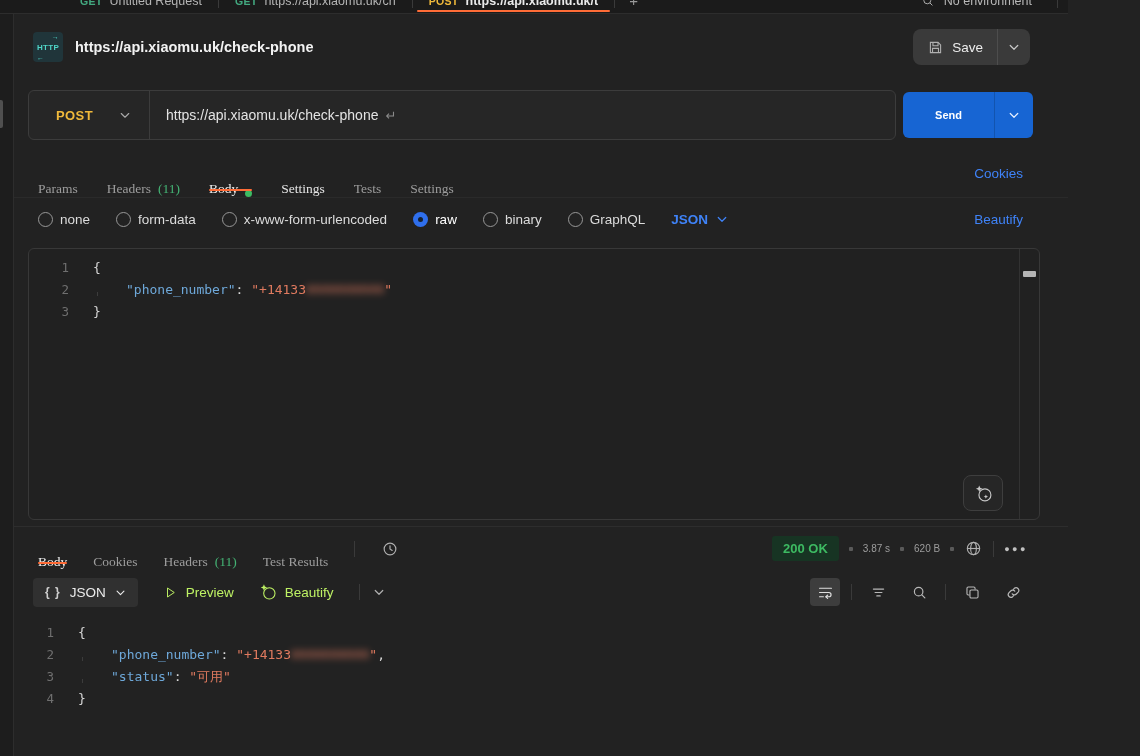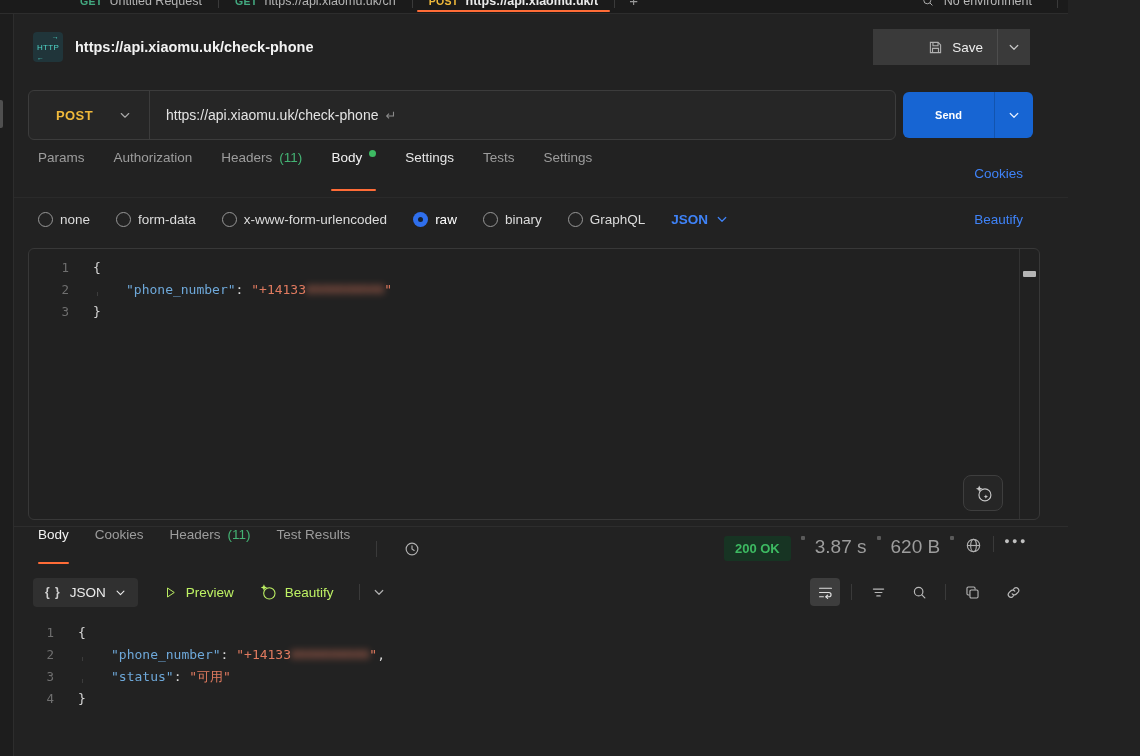--- a/index.html
+++ b/index.html
@@ -25,46 +25,46 @@
   .topbar-right .tdiv { margin-left:16px; }
 
   .main { flex:1; display:flex; min-height:0; }
   .leftstrip { width:14px; flex:none; background:#1d1d1d; border-right:1px solid #2d2d2d; position:relative; }
   .strip-handle { position:absolute; left:0; top:86px; width:3px; height:28px; background:#4f4f4f; border-radius:0 2px 2px 0; }
   .content { flex:1; display:flex; flex-direction:column; min-width:0; }
 
   
   .req-header { height:66px; flex:none; display:flex; align-items:center; padding:0 38px 0 19px; }
   .http-badge { width:30px; height:30px; border-radius:4px; background:#20353a; color:#4fd6c8; position:relative;
-    display:flex; align-items:center; justify-content:center; font-weight:400; font-size:8px; letter-spacing:.3px; flex:none; }
+    display:flex; align-items:center; justify-content:center; font-weight:700; font-size:8px; letter-spacing:.3px; flex:none; }
   .http-badge::before { content:"\2192"; position:absolute; top:1px; right:4px; font-size:7px; }
   .http-badge::after  { content:"\2190"; position:absolute; bottom:1px; left:4px; font-size:7px; }
   .req-title { margin-left:12px; font-size:14.5px; font-weight:700; color:#f2f2f2; }
-  .save-btn { margin-left:auto; display:flex; align-items:flex-start; background:#3a3a3a; border-radius:0; height:36px; overflow:hidden;padding-left:40px; }
+  .save-btn { margin-left:auto; display:flex; align-items:flex-start; background:#3a3a3a; border-radius:8px; height:36px; overflow:hidden; }
   .save-main { display:flex; align-items:center; gap:8px; padding:0 14px; color:#ececec; font-size:13.5px; height:100%; }
   .save-sep { width:1px; height:100%; background:#4d4d4d; }
   .save-caret { padding:0 10px; color:#c9c9c9; display:flex; align-items:center; height:100%; }
 
   
   .url-row { height:70px; flex:none; display:flex; align-items:center; gap:7px; padding:0 35px 0 14px; }
   .url-box { flex:1; height:50px; border:1px solid #3c3c3c; background:#262626; border-radius:6px; display:flex; align-items:center; }
   .method-select { display:flex; align-items:center; gap:26px; padding:0 18px 0 27px; height:100%; }
   .method-label { color:#f0b93b; font-weight:700; font-size:13px; letter-spacing:.4px; }
   .method-caret { color:#a8a8a8; display:flex; }
   .url-sep { width:1px; height:50px; background:#3c3c3c; }
   .url-text { padding-left:16px; color:#e3e3e3; font-size:14px; }
   .url-hint { color:#8a8a8a; font-size:13px; margin-left:7px; }
   .send-btn { width:130px; height:46px; flex:none; background:#1765d3; border-radius:6px; display:flex; align-items:center; overflow:hidden; }
   .send-main { flex:1; display:flex; align-items:center; justify-content:center; color:#fff; font-weight:700; font-size:11px; height:100%; }
   .send-sep { width:1px; height:100%; background:#1254af; }
   .send-caret { width:38px; display:flex; align-items:center; justify-content:center; color:#e8f1ff; height:100%; }
 
   
   .req-tabs { height:48px; flex:none; display:flex; align-items:center; gap:29px; padding:0 45px 0 24px; border-bottom:1px solid rgba(255,255,255,0.04); }
-  .rtab { color:#9d9d9d; position:relative; height:100%; display:flex; align-items:flex-start; gap:7px; white-space:nowrap; }
+  .rtab { color:#9d9d9d; position:relative; height:100%; display:flex; align-items:flex-end; gap:7px; white-space:nowrap;font-family:Liberation Serif, serif; }
   .rtab .count { color:#44b374; }
   .rtab.bright { color:#e6e6e6; }
   .rtab.active { color:#f2f2f2; }
   .rtab.active::after { content:""; position:absolute; left:0; right:0; bottom:6px; height:2px; background:#ff6c37; border-radius:1px; }
   .green-dot { width:7px; height:7px; border-radius:50%; background:#3dba62; }
   .link-blue { color:#3f83f8; margin-left:auto; }
 
   
   .mode-row { height:42px; flex:none; display:flex; align-items:center; gap:26px; padding:0 45px 0 24px; }
   .mode { display:flex; align-items:center; gap:7px; color:#dcdcdc; white-space:nowrap; }
@@ -82,24 +82,24 @@
   .tok-key { color:#6ea8d9; } .tok-str { color:#e07a5f; } .tok-punc { color:#d8d8d8; }
   .indent { display:inline-block; width:33px; position:relative; }
   .indent::before { content:""; position:absolute; left:4px; top:-2px; bottom:-2px; width:1px; background:#3c3c3c; }
   .redacted { filter:blur(3.5px); opacity:.9; }
   .scroll-col { position:absolute; top:0; bottom:0; right:0; width:20px; border-left:1px solid #323232; }
   .scroll-thumb { position:absolute; top:22px; left:3px; width:13px; height:6px; background:#b5b5b5; border-radius:1px; }
   .wand-btn { position:absolute; right:36px; bottom:8px; width:40px; height:36px; border:1px solid #3e3e3e; border-radius:8px; background:#262626; display:flex; align-items:center; justify-content:center; color:#c8c8c8; }
 
   
   .resp-header { height:44px; flex:none; display:flex; align-items:center; gap:26px; padding:0 40px 0 24px; border-top:1px solid #2d2d2d; }
-  .resp-right { margin-left:auto; display:flex; align-items:flex-start; gap:10px; }
+  .resp-right { margin-left:auto; display:flex; align-items:center; gap:10px; }
   .status-pill { background:#173423; color:#3dba62; font-size:13px; font-weight:600; padding:5px 11px; border-radius:3px; white-space:nowrap; }
   .sep-dot { width:4px; height:4px; border-radius:1px; background:#5a5a5a; }
-  .meta-text { color:#9d9d9d; font-size:19px; white-space:nowrap; }
+  .meta-text { color:#9d9d9d; font-size:10px; white-space:nowrap; }
   .vdiv { width:1px; height:16px; background:#3a3a3a; }
   .icon-plain { color:#b0b0b0; display:flex; align-items:center; }
   .dots { color:#c0c0c0; font-size:9px; letter-spacing:2.5px; }
 
   .resp-toolbar { height:44px; flex:none; display:flex; align-items:center; gap:25px; padding:0 40px 0 19px; }
   .json-btn { display:flex; align-items:center; gap:9px; background:#303030; border-radius:4px; padding:7px 12px; color:#ececec; }
   .braces { color:#cfcfcf; font-size:12px; font-weight:700; letter-spacing:1px; }
   .tool-item { display:flex; align-items:center; gap:8px; color:#bef264; }
   .toolbar-right { margin-left:auto; display:flex; align-items:center; gap:11px; }
   .icon-btn { display:flex; align-items:center; justify-content:center; color:#b8b8b8; width:30px; height:28px; border-radius:4px; }
@@ -196,23 +196,20 @@
             <svg width="12" height="12" viewBox="0 0 16 16" fill="none" stroke="currentColor" stroke-width="1.6" stroke-linecap="round" stroke-linejoin="round">
                 <path d="M3 6l5 5 5-5"></path>
               </svg>
           </div>
         </div>
       </div>
 
       <div class="req-tabs">
         <div class="rtab">
             <span>Params</span>
-          </div>
-        <div class="rtab">
-            <span>Authorization</span>
           </div>
         <div class="rtab">
           <span>Headers</span>
           <span class="count">(11)</span>
         </div>
         <div class="rtab active">
           <span>Body</span>
           <span class="green-dot"></span>
         </div>
         <div class="rtab bright">

